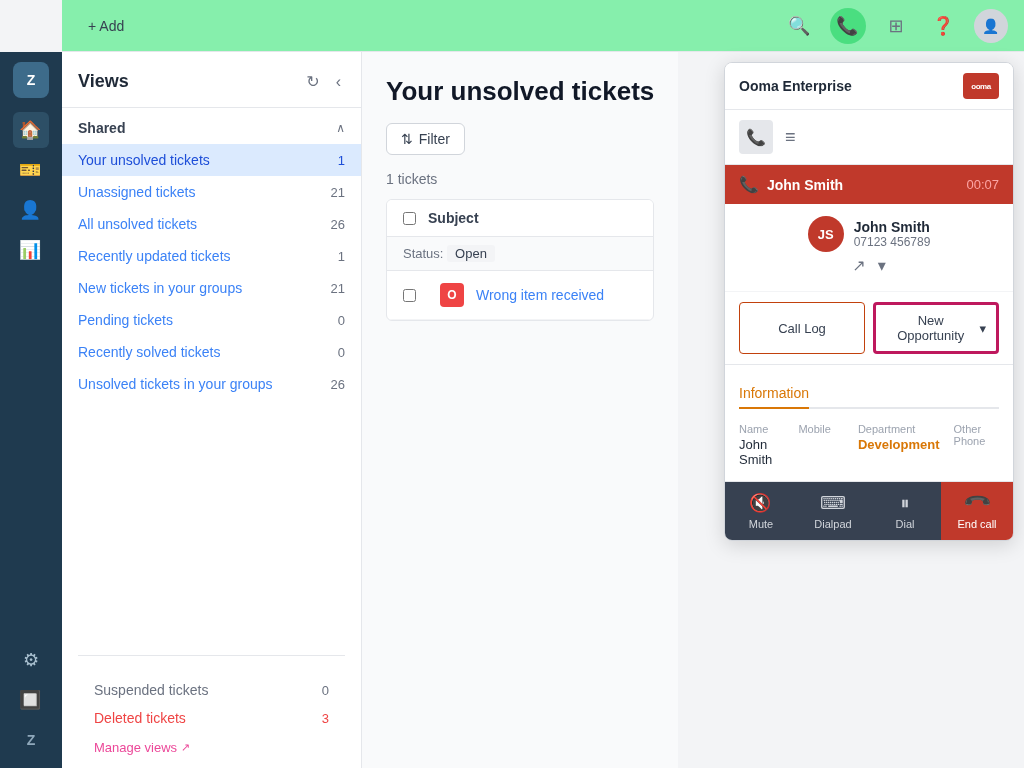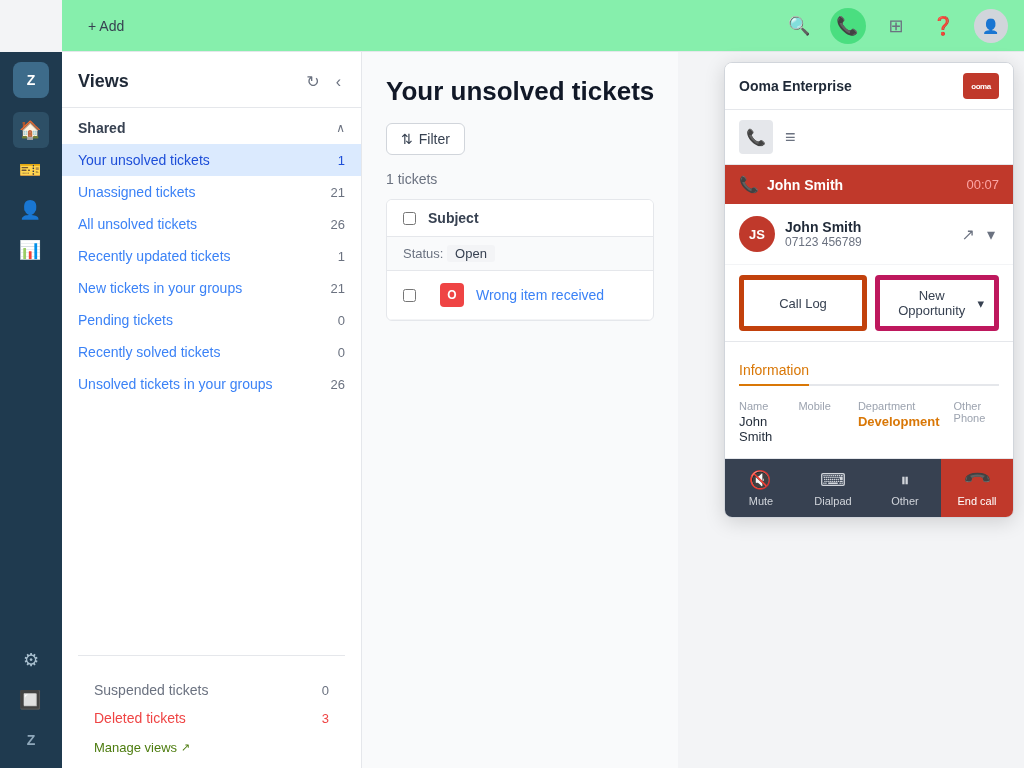--- a/index.html
+++ b/index.html
@@ -117,21 +117,21 @@
       padding: 6px 0;
       cursor: pointer;
     }
     .views-footer-label { font-size: 14px; color: #6b7280; }
     .views-footer-label.red { color: #ef4444; }
     .views-footer-count { font-size: 13px; color: #6b7280; }
     .views-footer-count.red { color: #ef4444; }
 
     .manage-views-link {
       font-size: 13px;
-      color: #4d7c0f;
+      color: #ec4899;
       cursor: pointer;
       display: inline-flex;
       align-items: center;
       gap: 4px;
       margin-top: 8px;
     }
 
     
     .main-content {
       flex: 1;
@@ -337,20 +337,21 @@
     .ooma-active-call-icon { color: #f87171; font-size: 16px; }
     .ooma-active-name { font-size: 14px; font-weight: 600; color: white; }
     .ooma-active-timer { font-size: 13px; color: #fca5a5; }
 
     .ooma-contact-row {
       display: flex;
       align-items: center;
       justify-content: space-between;
       padding: 12px 14px;
       border-bottom: 1px solid #f3f4f6;
+      flex-direction: column;
     }
     .ooma-contact-left { display: flex; align-items: center; gap: 10px; }
     .ooma-avatar {
       width: 36px; height: 36px;
       background: #c0392b;
       border-radius: 50%;
       display: flex; align-items: center; justify-content: center;
       color: white; font-size: 13px; font-weight: 600;
     }
     .ooma-contact-name { font-size: 14px; font-weight: 600; color: #1f2937; }
@@ -360,33 +361,33 @@
 
     .ooma-action-row {
       display: flex;
       gap: 8px;
       padding: 10px 14px;
       border-bottom: 1px solid #e5e7eb;
     }
     .ooma-call-log-btn {
       flex: 1;
       padding: 8px 12px;
-      border: 5px solid #c2410c;
+      border: 1px solid #c2410c;
       background: white;
       border-radius: 4px;
       font-size: 13px;
       color: #374151;
       cursor: pointer;
     }
     .ooma-new-opp-btn {
       flex: 1;
       display: flex; align-items: center; justify-content: center;
       gap: 4px;
       padding: 8px 10px;
-      border: 5px solid #be185d;
+      border: 3px solid #be185d;
       background: white;
       border-radius: 4px;
       font-size: 13px;
       color: #374151;
       cursor: pointer;
     }
 
     .ooma-info-section { padding: 14px; }
     .ooma-info-tabs {
       display: flex;
@@ -658,20 +659,20 @@
     <button class="ooma-control-btn">
       <span class="ooma-control-icon">🔇</span>
       <span>Mute</span>
     </button>
     <button class="ooma-control-btn">
       <span class="ooma-control-icon">⌨</span>
       <span>Dialpad</span>
     </button>
     <button class="ooma-control-btn">
       <span class="ooma-control-icon">⏸</span>
-      <span>Other</span>
+      <span>Dial</span>
     </button>
     <button class="ooma-control-btn end-call">
       <span class="ooma-control-icon" style="transform:rotate(135deg);display:inline-block;">📞</span>
       <span>End call</span>
     </button>
   </div>
 </div>
 
 </body></html>

